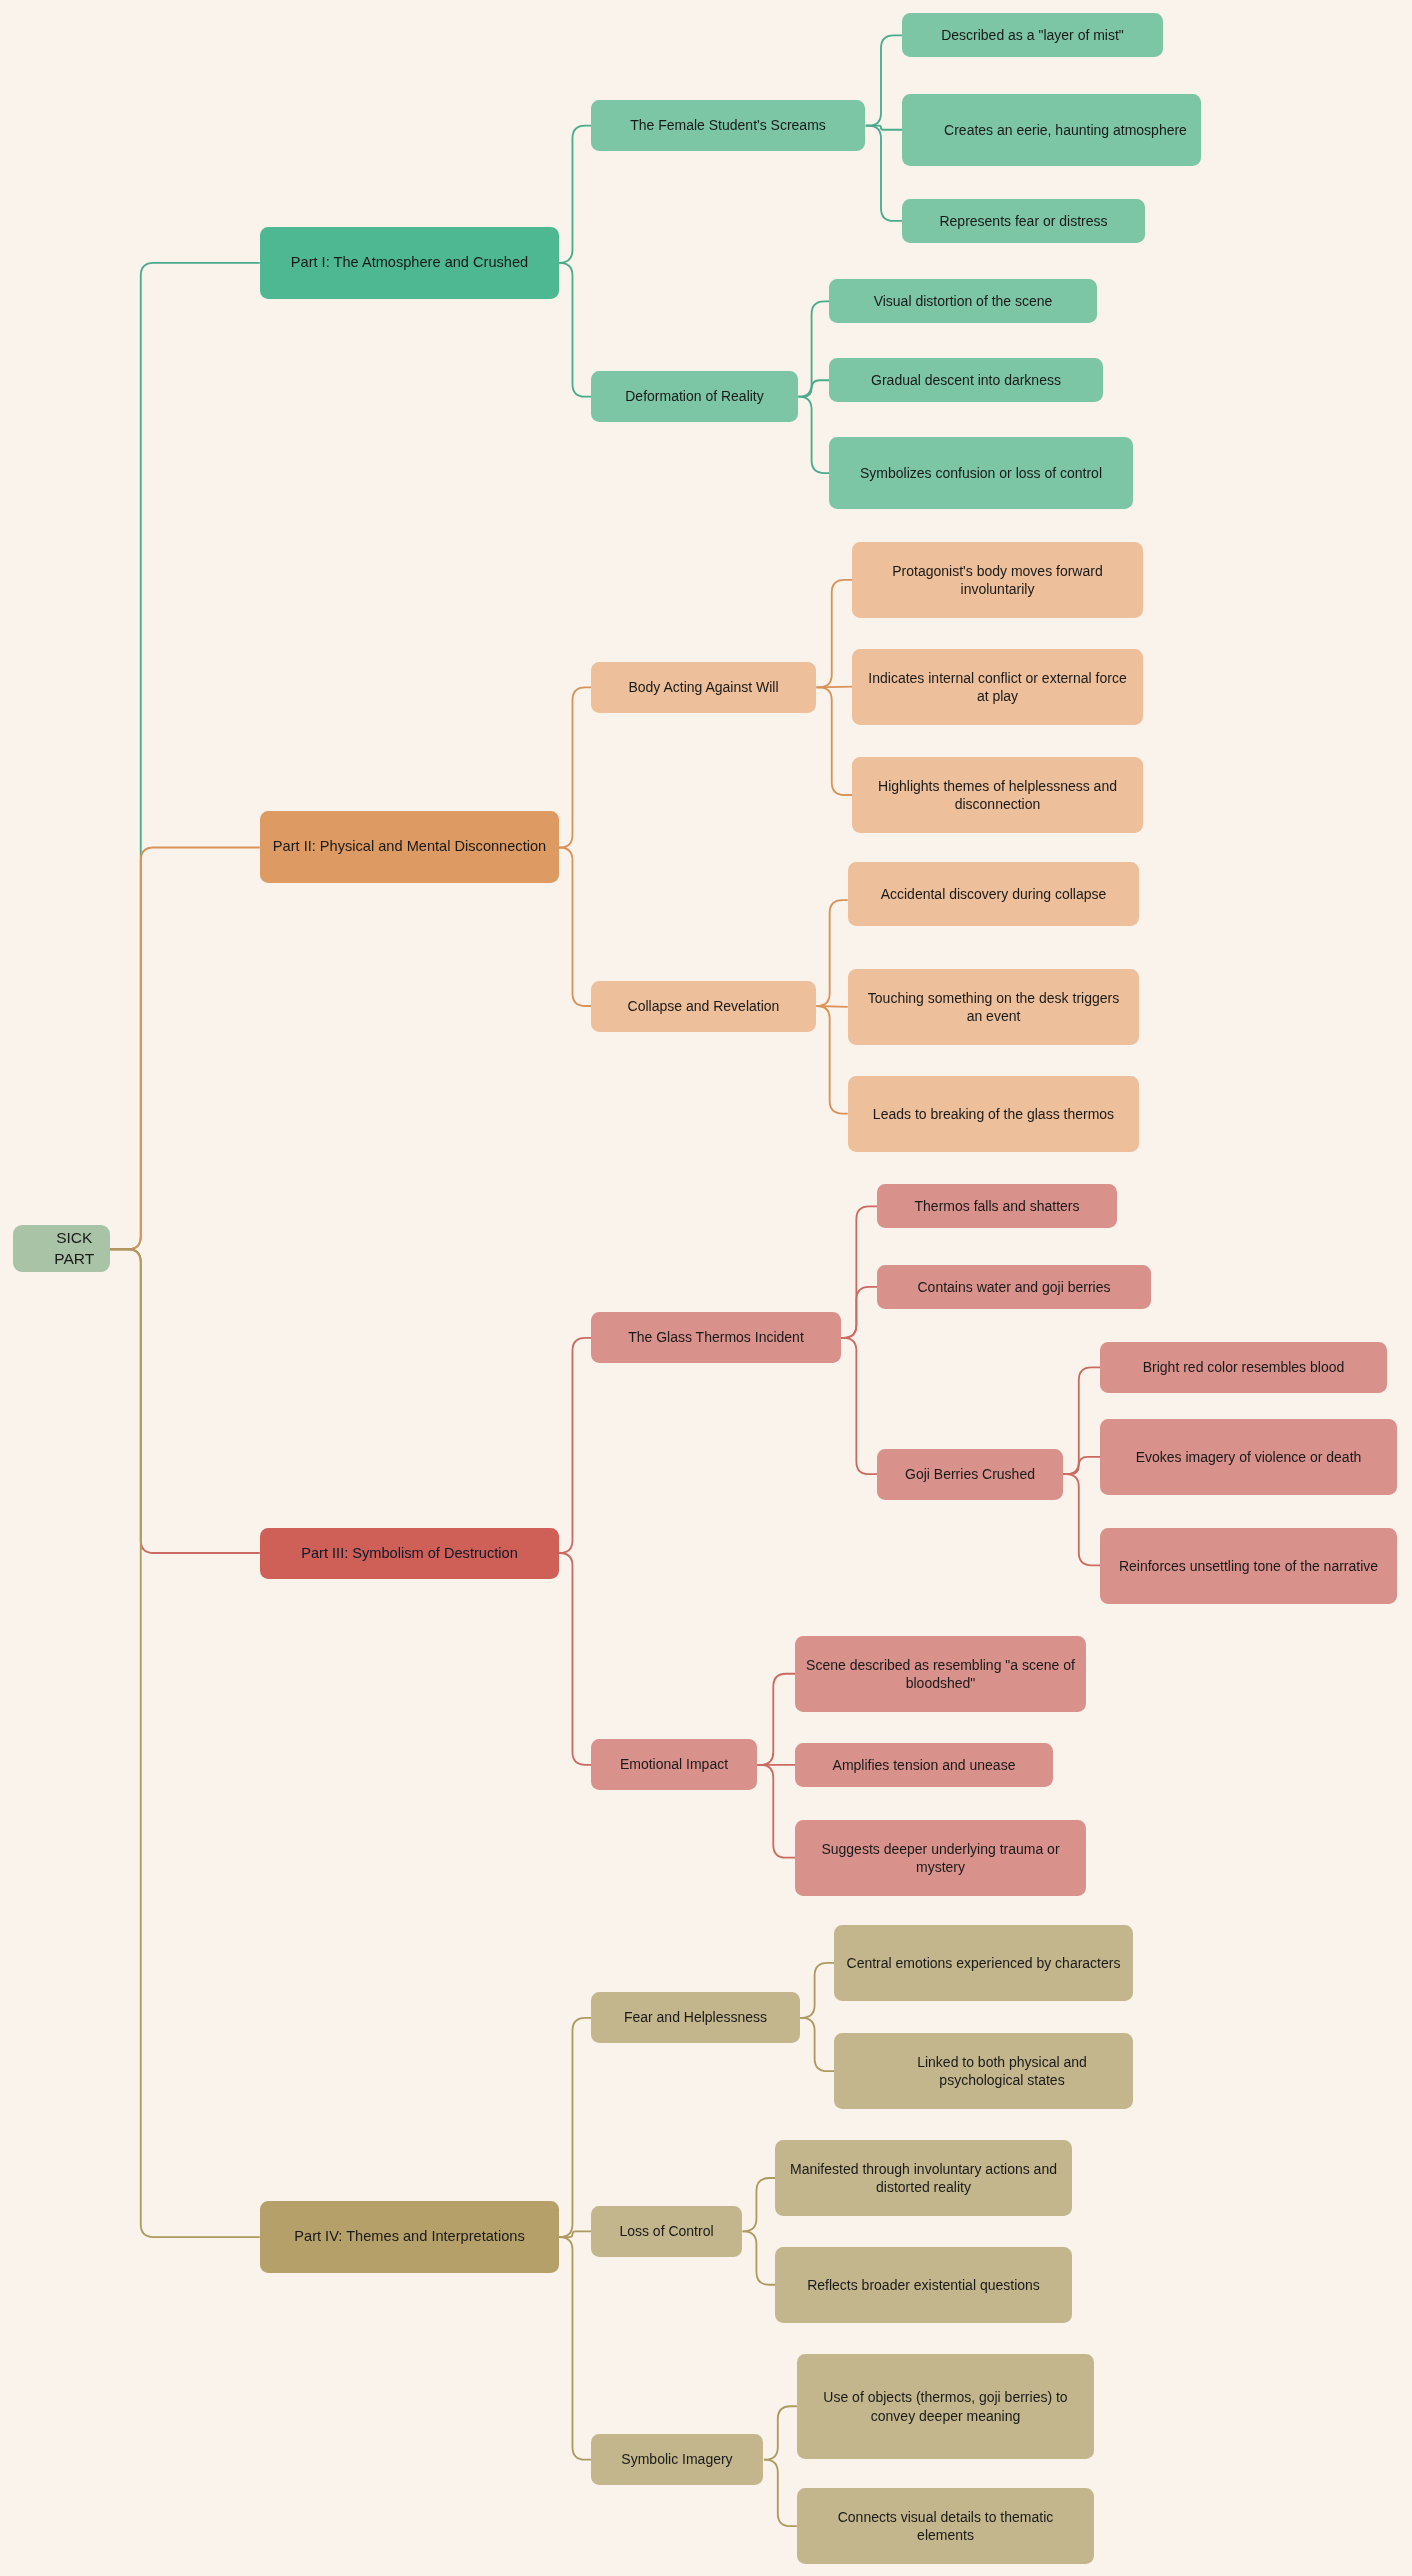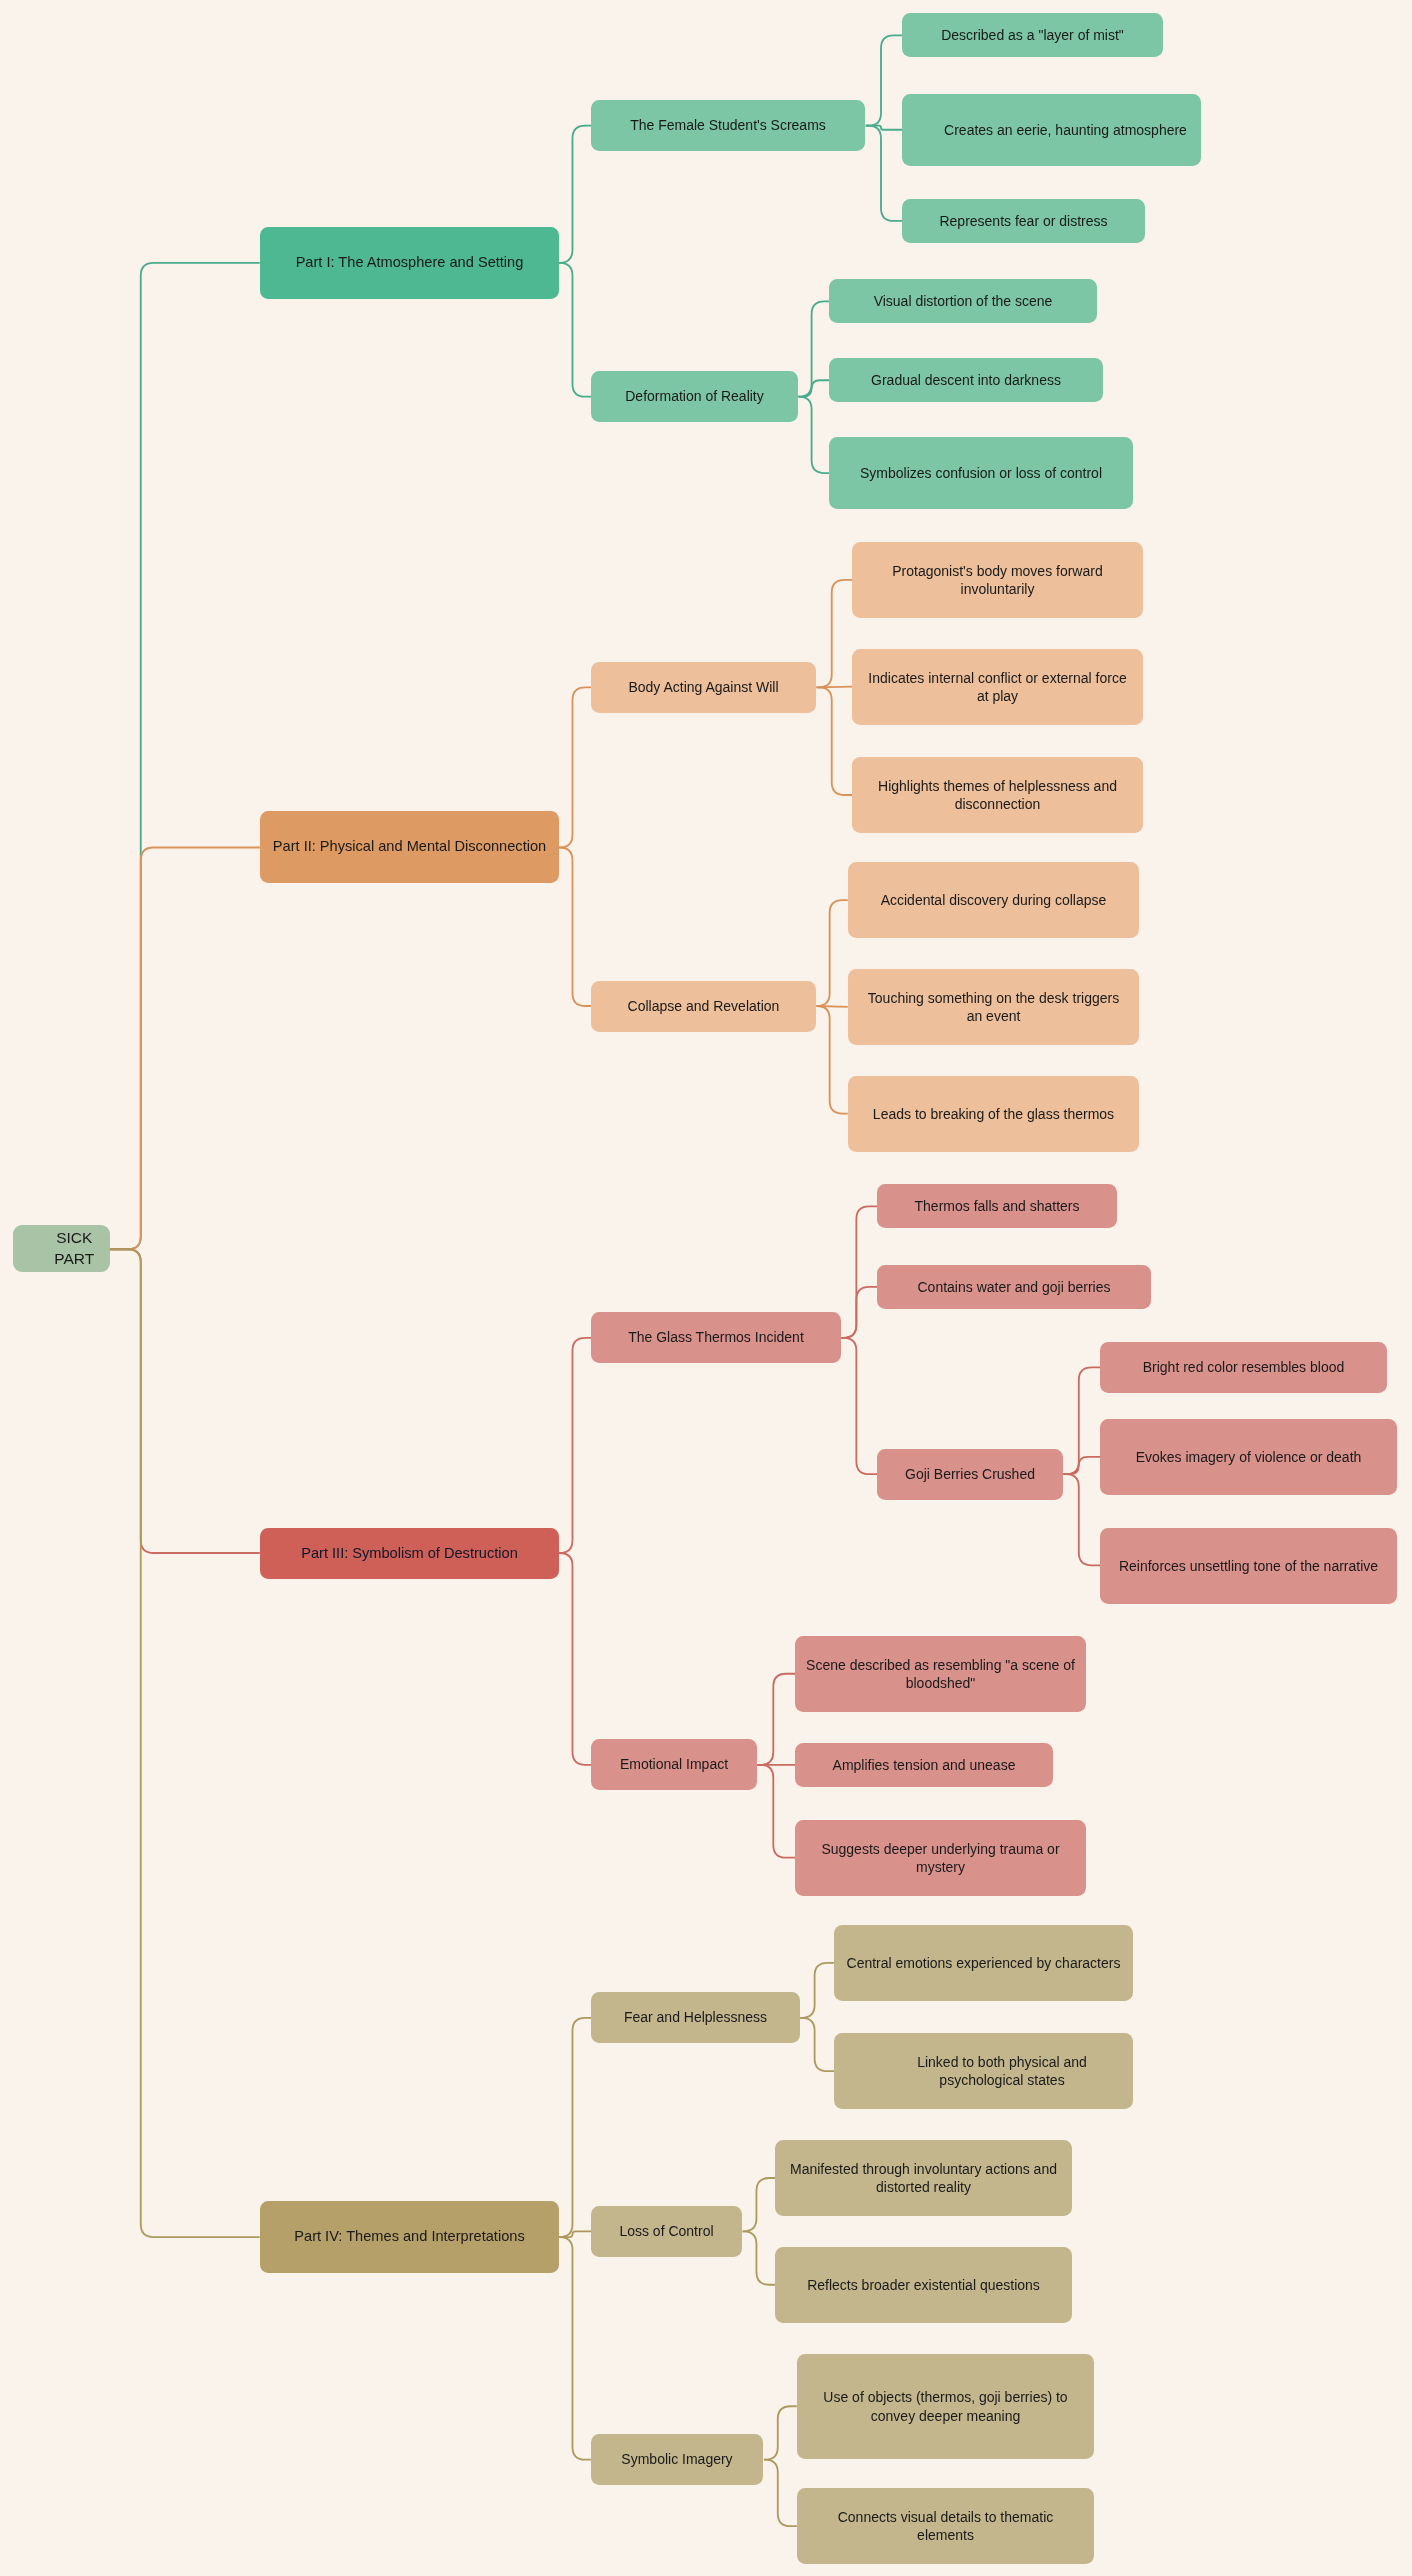--- a/index.html
+++ b/index.html
@@ -97,36 +97,36 @@
       <path d="M 876.6 2211.3 L 878.476 2211.3 Q 892.476 2211.3 892.476 2225.3 L 892.476 2255.8 Q 892.476 2269.8 906.476 2269.8 L 914.4 2269.8" fill="none" stroke="#ad9a5e" stroke-width="2"></path>
       <path d="M 612 2451.6 L 623.9700000000001 2451.6 Q 627.12 2451.6 627.12 2448.45 L 627.12 2448.45 Q 627.12 2445.3 630.2699999999999 2445.3 L 648 2445.3" fill="none" stroke="#ad9a5e" stroke-width="2"></path>
       <path d="M 813.6 2445.3 L 814.72 2445.3 Q 828.72 2445.3 828.72 2431.3 L 828.72 2400.8 Q 828.72 2386.8 842.72 2386.8 L 849.6 2386.8" fill="none" stroke="#ad9a5e" stroke-width="2"></path>
       <path d="M 813.6 2445.3 L 814.72 2445.3 Q 828.72 2445.3 828.72 2459.3 L 828.72 2489.8 Q 828.72 2503.8 842.72 2503.8 L 849.6 2503.8" fill="none" stroke="#ad9a5e" stroke-width="2"></path>
       <path d="M 612 2451.6 L 613.12 2451.6 Q 627.12 2451.6 627.12 2465.6 L 627.12 2681.5 Q 627.12 2695.5 641.12 2695.5 L 648 2695.5" fill="none" stroke="#ad9a5e" stroke-width="2"></path>
       <path d="M 837 2695.5 L 838.12 2695.5 Q 852.12 2695.5 852.12 2681.5 L 852.12 2651 Q 852.12 2637 866.12 2637 L 873 2637" fill="none" stroke="#ad9a5e" stroke-width="2"></path>
       <path d="M 837 2695.5 L 838.12 2695.5 Q 852.12 2695.5 852.12 2709.5 L 852.12 2754.4 Q 852.12 2768.4 866.12 2768.4 L 873 2768.4" fill="none" stroke="#ad9a5e" stroke-width="2"></path>
     </svg>
   <div id="nodes">
       <div class="node root" style="left: 12.8px; top: 1225px; width: 97px; height: 47px;">THE SICK PART 1</div>
-      <div class="node lvl1" style="left: 260px; top: 227px; width: 299px; height: 72px; background: rgb(77, 184, 146);">Part I: The Atmosphere and Setting</div>
+      <div class="node lvl1" style="left: 260px; top: 227px; width: 299px; height: 72px; background: rgb(77, 184, 146);">Part I: The Atmosphere and Crushed</div>
       <div class="node lvl2" style="left: 591px; top: 100px; width: 274px; height: 51px; background: rgb(124, 198, 165);">The Female Student's Screams</div>
       <div class="node lvl3" style="left: 902px; top: 13px; width: 261px; height: 44px; background: rgb(124, 198, 165);">Described as a "layer of mist"</div>
       <div class="node lvl3" style="left: 902px; top: 94px; width: 299px; height: 72px; background: rgb(124, 198, 165); padding-left: 39px;">Creates an eerie, haunting atmosphere</div>
       <div class="node lvl3" style="left: 902px; top: 199px; width: 243px; height: 44px; background: rgb(124, 198, 165);">Represents fear or distress</div>
       <div class="node lvl2" style="left: 591px; top: 371px; width: 207px; height: 51px; background: rgb(124, 198, 165);">Deformation of Reality</div>
       <div class="node lvl3" style="left: 829px; top: 279px; width: 268px; height: 44px; background: rgb(124, 198, 165);">Visual distortion of the scene</div>
       <div class="node lvl3" style="left: 829px; top: 358px; width: 274px; height: 44px; background: rgb(124, 198, 165);">Gradual descent into darkness</div>
       <div class="node lvl3" style="left: 829px; top: 437px; width: 304px; height: 72px; background: rgb(124, 198, 165);">Symbolizes confusion or loss of control</div>
       <div class="node lvl1" style="left: 260px; top: 811px; width: 299px; height: 72px; background: rgb(221, 154, 99);">Part II: Physical and Mental Disconnection</div>
       <div class="node lvl2" style="left: 591px; top: 662px; width: 225px; height: 51px; background: rgb(237, 191, 154);">Body Acting Against Will</div>
       <div class="node lvl3" style="left: 852px; top: 542px; width: 291px; height: 76px; background: rgb(237, 191, 154);">Protagonist's body moves forward involuntarily</div>
       <div class="node lvl3" style="left: 852px; top: 649px; width: 291px; height: 76px; background: rgb(237, 191, 154);">Indicates internal conflict or external force at play</div>
       <div class="node lvl3" style="left: 852px; top: 757px; width: 291px; height: 76px; background: rgb(237, 191, 154);">Highlights themes of helplessness and disconnection</div>
       <div class="node lvl2" style="left: 591px; top: 981px; width: 225px; height: 51px; background: rgb(237, 191, 154);">Collapse and Revelation</div>
-      <div class="node lvl3" style="left: 848px; top: 862px; width: 291px; height: 76px; background: rgb(237, 191, 154);">Accidental discovery during collapse</div>
+      <div class="node lvl3" style="left: 848px; top: 862px; width: 291px; height: 64px; background: rgb(237, 191, 154);">Accidental discovery during collapse</div>
       <div class="node lvl3" style="left: 848px; top: 969px; width: 291px; height: 76px; background: rgb(237, 191, 154);">Touching something on the desk triggers an event</div>
       <div class="node lvl3" style="left: 848px; top: 1076px; width: 291px; height: 76px; background: rgb(237, 191, 154);">Leads to breaking of the glass thermos</div>
       <div class="node lvl1" style="left: 260px; top: 1528px; width: 299px; height: 51px; background: rgb(207, 96, 88); color: #0f172a;">Part III: Symbolism of Destruction</div>
       <div class="node lvl2" style="left: 591px; top: 1312px; width: 250px; height: 51px; background: rgb(217, 145, 140);">The Glass Thermos Incident</div>
       <div class="node lvl3" style="left: 877px; top: 1184px; width: 240px; height: 44px; background: rgb(217, 145, 140);">Thermos falls and shatters</div>
       <div class="node lvl3" style="left: 877px; top: 1265px; width: 274px; height: 44px; background: rgb(217, 145, 140);">Contains water and goji berries</div>
       <div class="node lvl3" style="left: 877px; top: 1449px; width: 186px; height: 51px; background: rgb(217, 145, 140);">Goji Berries Crushed</div>
       <div class="node lvl4" style="left: 1100px; top: 1342px; width: 287px; height: 51px; background: rgb(217, 145, 140);">Bright red color resembles blood</div>
       <div class="node lvl4" style="left: 1100px; top: 1419px; width: 297px; height: 76px; background: rgb(217, 145, 140);">Evokes imagery of violence or death</div>
       <div class="node lvl4" style="left: 1100px; top: 1528px; width: 297px; height: 76px; background: rgb(217, 145, 140);">Reinforces unsettling tone of the narrative</div>

